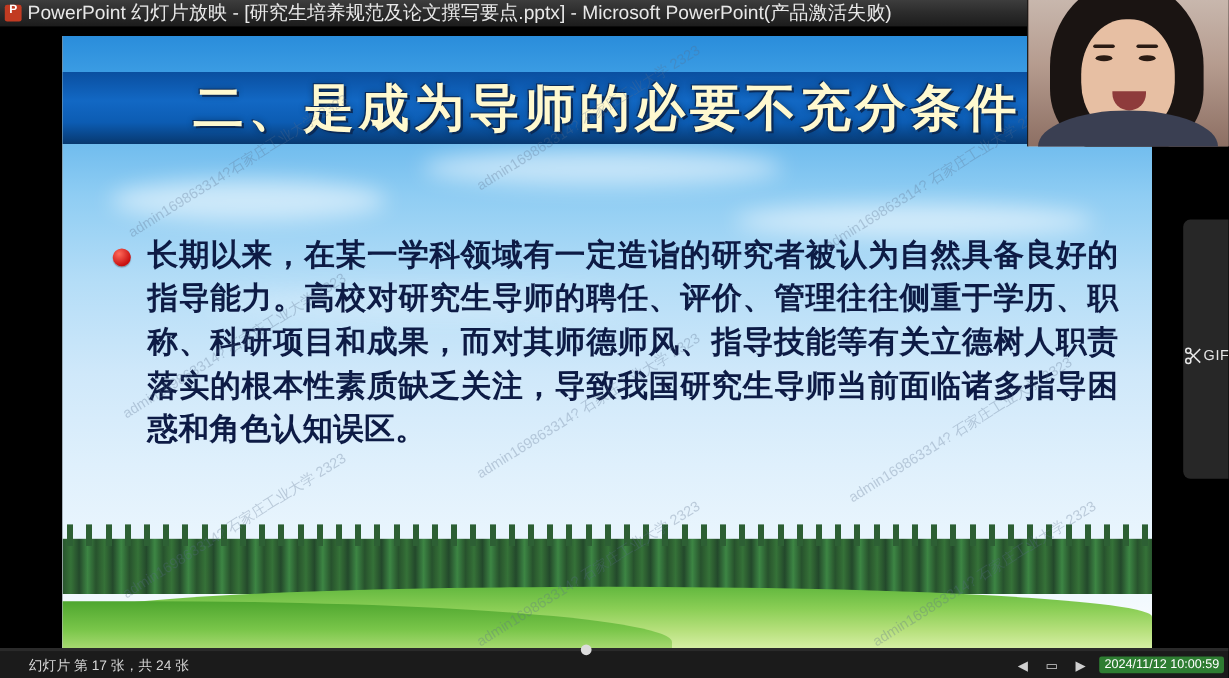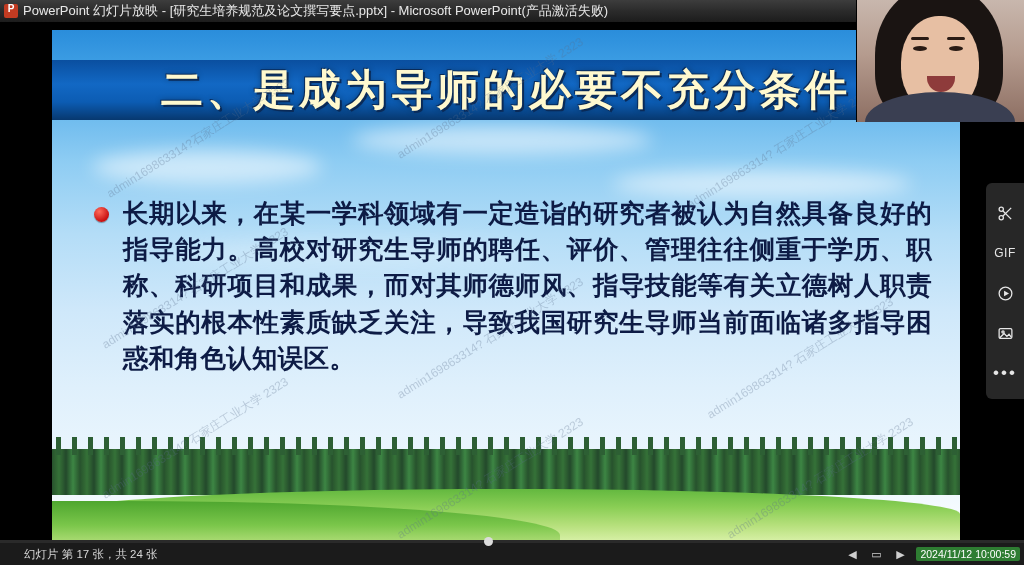--- a/index.html
+++ b/index.html
@@ -15,21 +15,21 @@
     background: #000;
     overflow: hidden;
   }
 
   
   .titlebar {
     position: absolute; top: 0; left: 0;
     width: 1024px; height: 22px;
     background: linear-gradient(to bottom, #3d3d3d 0%, #2b2b2b 50%, #1c1c1c 100%);
     color: #e8e8e8;
-    font-size: 13px;
+    font-size: 16px;
     display: flex; align-items: center;
     padding-left: 4px;
     white-space: nowrap;
     z-index: 40;
   }
   .titlebar .app-icon {
     width: 14px; height: 14px;
     background: #c23b22;
     border-radius: 2px;
     margin-right: 5px;
@@ -236,21 +236,21 @@
   }
 
   
   .rail {
     position: absolute;
     right: 0; top: 183px;
     width: 38px; height: 216px;
     background: rgba(42,42,42,0.92);
     border-radius: 6px 0 0 6px;
     z-index: 45;
-    display: flex; flex-direction: column;
+    display: flex; 
     align-items: center;
     padding-top: 10px;
   }
   .rail-btn {
     width: 38px; height: 40px;
     display: flex; align-items: center; justify-content: center;
     color: #e6e6e6;
     font-size: 15px;
   }
   .rail-btn svg { display: block; }

